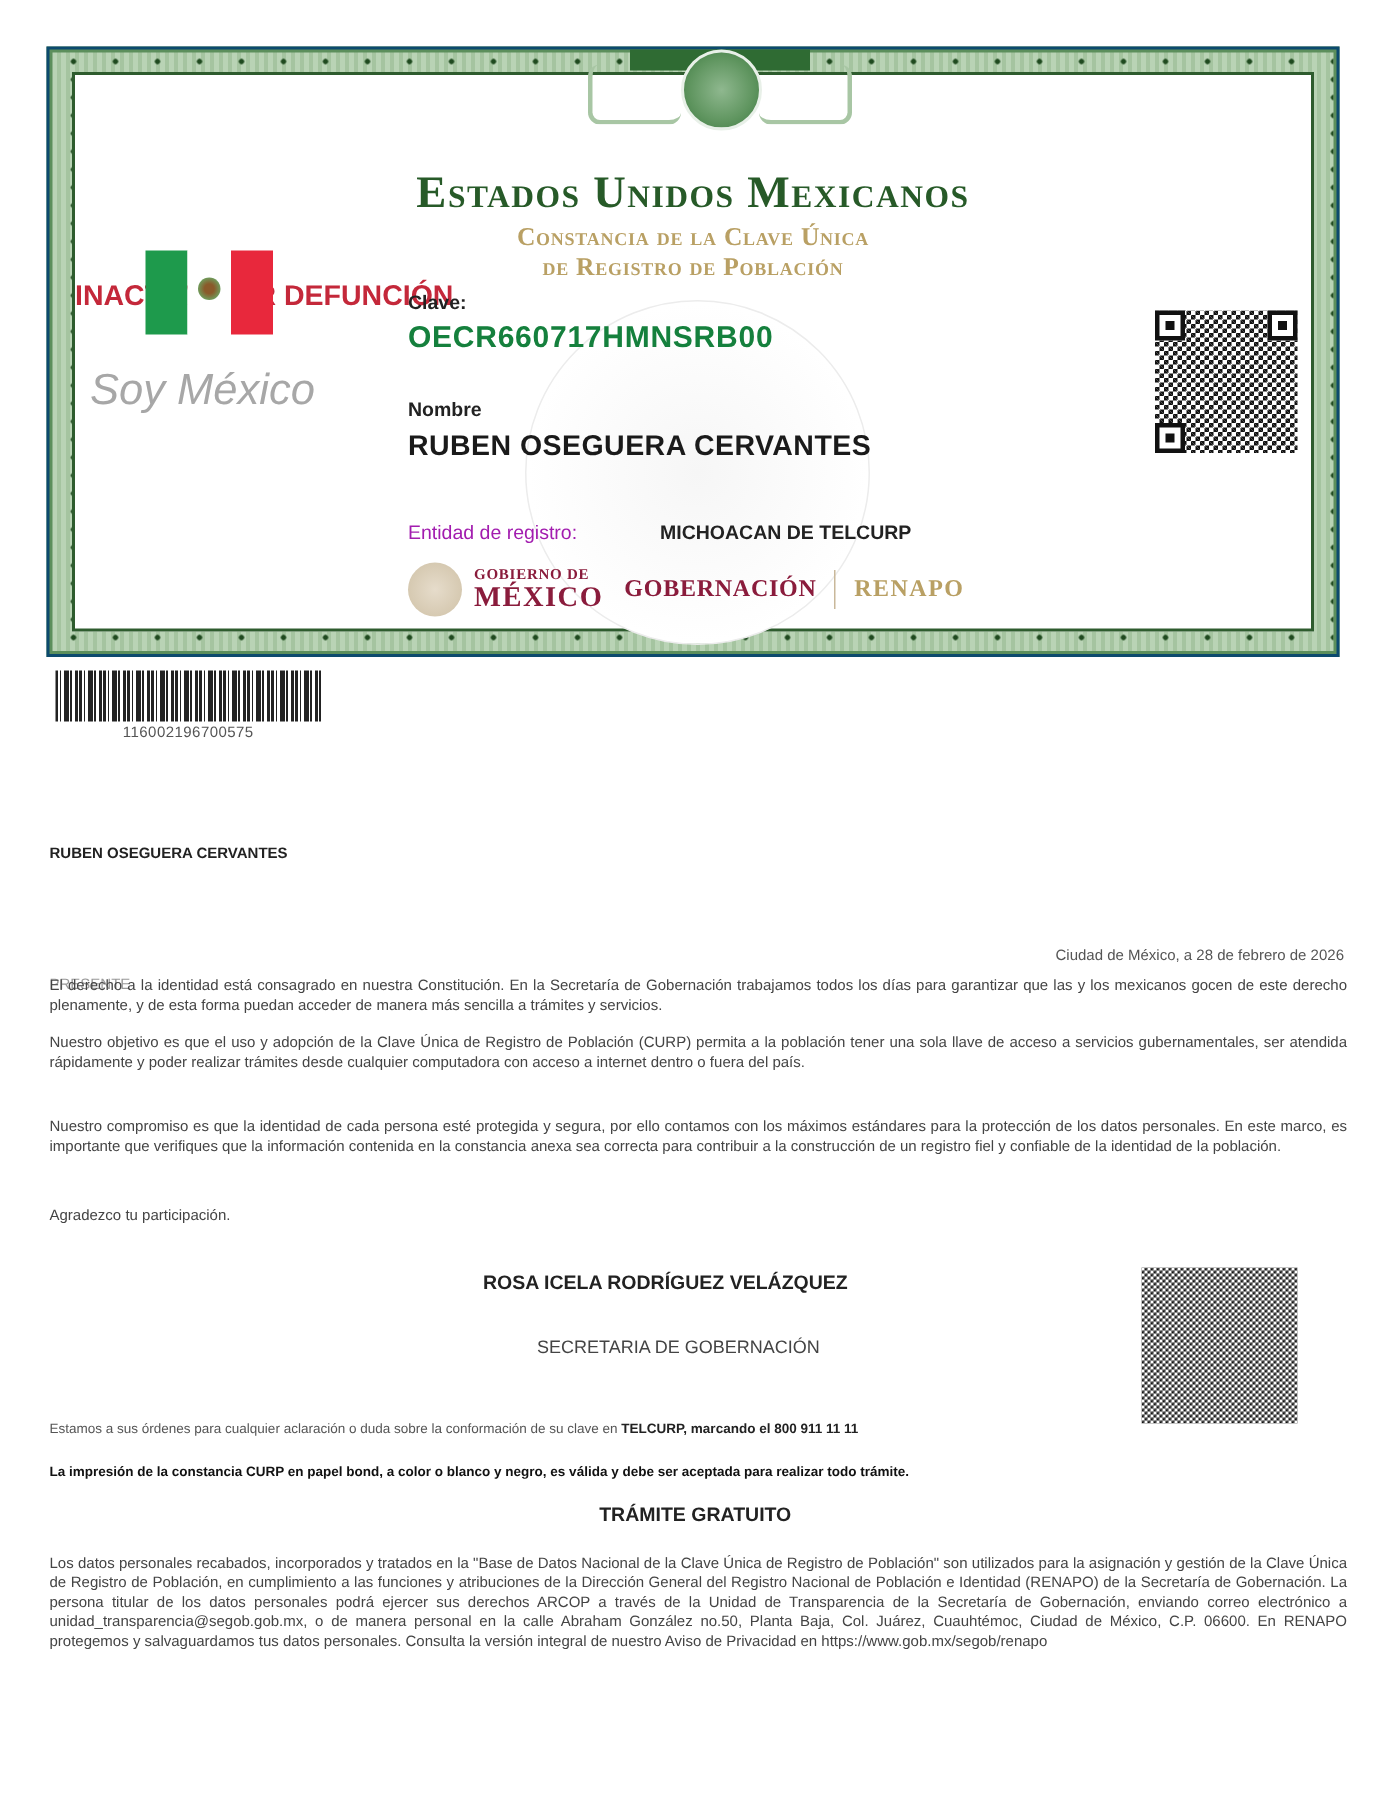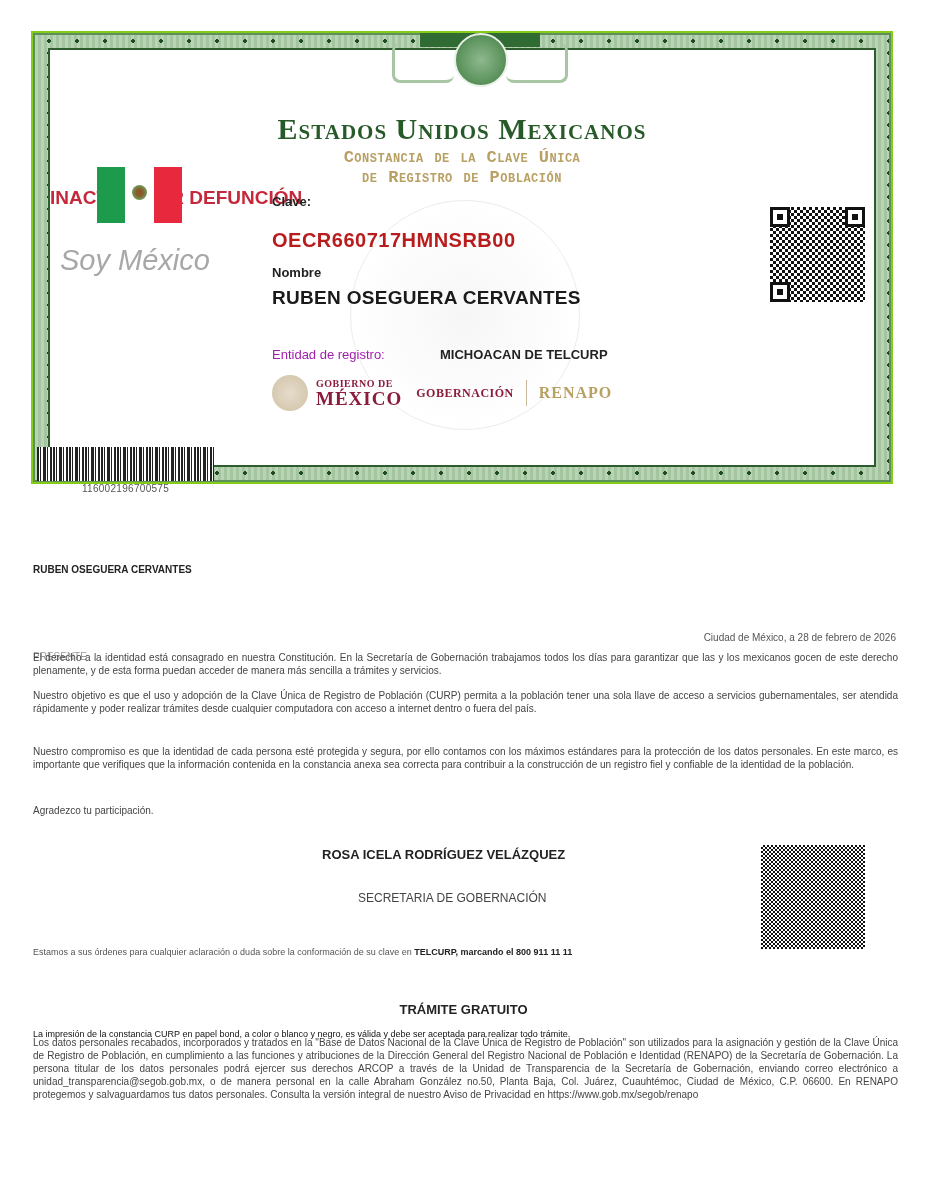--- a/index.html
+++ b/index.html
@@ -1,22 +1,22 @@
 <!DOCTYPE html>
 <html><head>
 <meta charset="utf-8">
 <style>
   * { box-sizing: border-box; margin: 0; padding: 0; }
   html, body { width: 927px; height: 1200px; background: #ffffff; overflow: hidden; }
   body { position: relative; font-family: "Liberation Sans", sans-serif; color: #222; }
 
   
   .cert {
-    position: absolute; left: 31px; top: 31px; width: 862px; height: 453px;
-    border: 2px solid #84cc16;
+    position: absolute; left: 31px; top: 31px; width: 862px; height: 407px;
+    border: 2px solid #0c4a6e;
     background: #5c8f5c;
     padding: 4px;
   }
   .cert-band {
     position: absolute; inset: 2px;
     background:
       radial-gradient(circle, #1f4a1f 1.6px, transparent 2px) 0 0 / 28px 12px,
       repeating-linear-gradient(90deg, #b9d3b5 0 3px, #a5c4a0 3px 6px);
   }
   .cert-inner {
@@ -43,54 +43,54 @@
     border: 1px solid #ececec; background: radial-gradient(circle, #f6f6f6 0%, #ffffff 70%);
   }
 
   .title {
     position: absolute; left: 0; right: 0; top: 62px; text-align: center;
     font-family: "Liberation Serif", serif; font-weight: bold; font-size: 30px;
     color: #275a28; letter-spacing: 1px; font-variant: small-caps;
   }
   .subtitle {
     position: absolute; left: 0; right: 0; text-align: center;
-    font-family: Liberation Mono, monospace; font-weight: bold; font-size: 17px;
+    font-family: Liberation Serif, serif; font-weight: bold; font-size: 17px;
     color: #b9a064; font-variant: small-caps; letter-spacing: 0.5px;
   }
   .subtitle.s1 { top: 98px; }
   .subtitle.s2 { top: 118px; }
   .status {
     position: absolute; left: 0; right: 0; top: 137px; 
     font-weight: bold; font-size: 19px; color: #c4283a;
   }
 
   .flag { position: absolute; left: 47px; top: 117px; width: 85px; height: 56px; display: flex; }
   .flag .g { width: 28px; background: #1e9a4c; }
   .flag .w { width: 29px; background: #fff; position: relative; }
   .flag .r { width: 28px; background: #e8283c; }
   .flag .crest { position: absolute; left: 7px; top: 18px; width: 15px; height: 15px; border-radius: 50%; background: radial-gradient(circle, #8a5a2a 30%, #6f9a5a 70%); }
   .soy-mexico {
     position: absolute; left: 10px; top: 194px; font-size: 29px; font-style: italic; color: #a7a7a7;
   }
 
   .lbl { position: absolute; font-weight: bold; font-size: 13px; color: #222; }
   .clave-label { left: 222px; top: 144px; }
-  .clave-value { position: absolute; left: 222px; top: 179px; font-weight: bold; font-size: 20px; letter-spacing: 0.5px; color: #b91c1c; }
+  .clave-value { position: absolute; left: 222px; top: 164px; font-weight: bold; font-size: 20px; letter-spacing: 0.5px; color: #15803d; }
   .nombre-label { left: 222px; top: 215px; }
   .nombre-value { position: absolute; left: 222px; top: 237px; font-weight: bold; font-size: 19px; letter-spacing: 0.3px; color: #1a1a1a; }
   .entidad-label { position: absolute; left: 222px; top: 297px; font-size: 13px; color: #a21caf; }
   .entidad-value { position: absolute; left: 390px; top: 297px; font-size: 13px; font-weight: bold; color: #222; }
 
   .logos { position: absolute; left: 222px; top: 323px; height: 40px; display: flex; align-items: center; }
   .seal { width: 36px; height: 36px; border-radius: 50%; background: radial-gradient(circle, #e6dccb 0%, #cfc1a6 100%); margin-right: 8px; }
   .gob-mx { display: flex; flex-direction: column; line-height: 1; font-family: "Liberation Serif", serif; color: #8a1c3c; font-weight: bold; }
   .gob-mx .a { font-size: 10px; letter-spacing: 0.5px; }
   .gob-mx .b { font-size: 19px; letter-spacing: 1px; }
   .logo-sep { width: 1px; height: 26px; background: #c9b89a; margin: 0 12px; }
-  .gobernacion { font-family: "Liberation Serif", serif; font-weight: bold; font-size: 12px; color: #8a1c3c; letter-spacing: 0.5px; margin-left: 14px; }
+  .gobernacion { font-family: "Liberation Serif", serif; font-weight: bold; font-size: 16px; color: #8a1c3c; letter-spacing: 0.5px; margin-left: 14px; }
   .renapo { font-family: "Liberation Serif", serif; font-weight: bold; font-size: 16px; color: #b9a064; letter-spacing: 1px; }
 
   .qr {
     position: absolute;
     background-color: #fff;
     background-image:
       linear-gradient(45deg, #111 25%, transparent 25%, transparent 75%, #111 75%),
       linear-gradient(45deg, #111 25%, transparent 25%, transparent 75%, #111 75%);
     background-size: 6px 6px;
     background-position: 0 0, 3px 3px;
@@ -115,21 +115,21 @@
   .recipient { left: 33px; top: 563px; font-size: 10px; font-weight: bold; color: #222; }
   .presente { left: 33px; top: 650px; color: #999; }
   .fecha { right: 31px; top: 631px; color: #555; }
   .par { left: 33px; width: 865px; text-align: justify; }
   .p1 { top: 651px; } .p2 { top: 689px; } .p3 { top: 745px; }
   .agradezco { left: 33px; top: 804px; }
   .firmante { position: absolute; left: 322px; top: 847px; font-weight: bold; font-size: 13px; color: #222; }
   .cargo { position: absolute; left: 358px; top: 891px; font-size: 12px; color: #444; }
   .contacto { left: 33px; top: 946px; font-size: 9px; color: #555; }
   .contacto b { color: #222; }
-  .impresion { position: absolute; left: 33px; top: 1029px; font-size: 9px; font-weight: normal; color: #111; }
+  .impresion { position: absolute; left: 33px; top: 976px; font-size: 9px; font-weight: bold; color: #111; }
   .gratuito { position: absolute; left: 0; right: 0; top: 1002px; text-align: center; font-size: 13px; font-weight: bold; color: #222; }
   .aviso { top: 1036px; font-size: 10px; line-height: 13px; }
 </style>
 </head>
 <body>
 
 <div class="cert">
   <div class="cert-band"></div>
   <div class="cert-inner">
 

